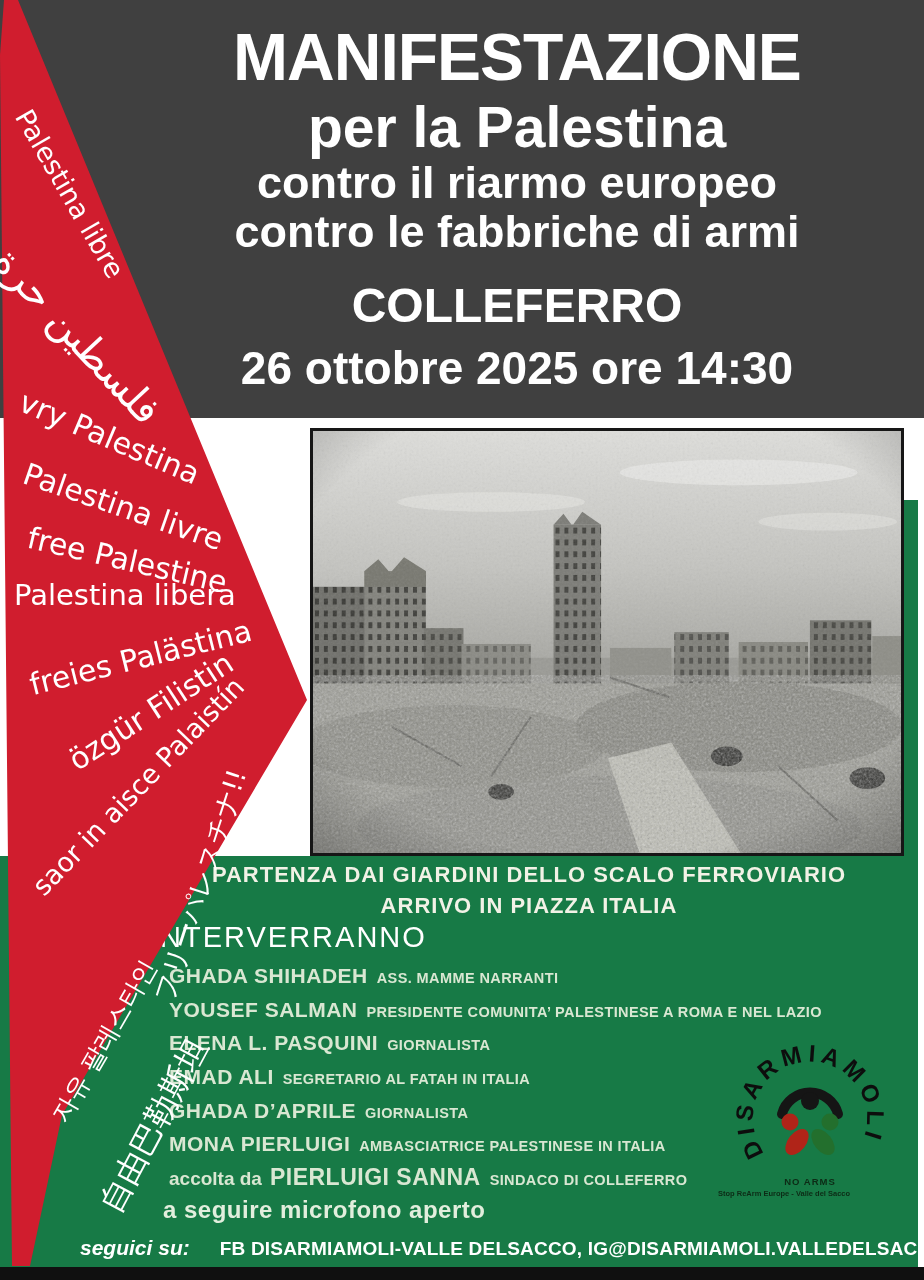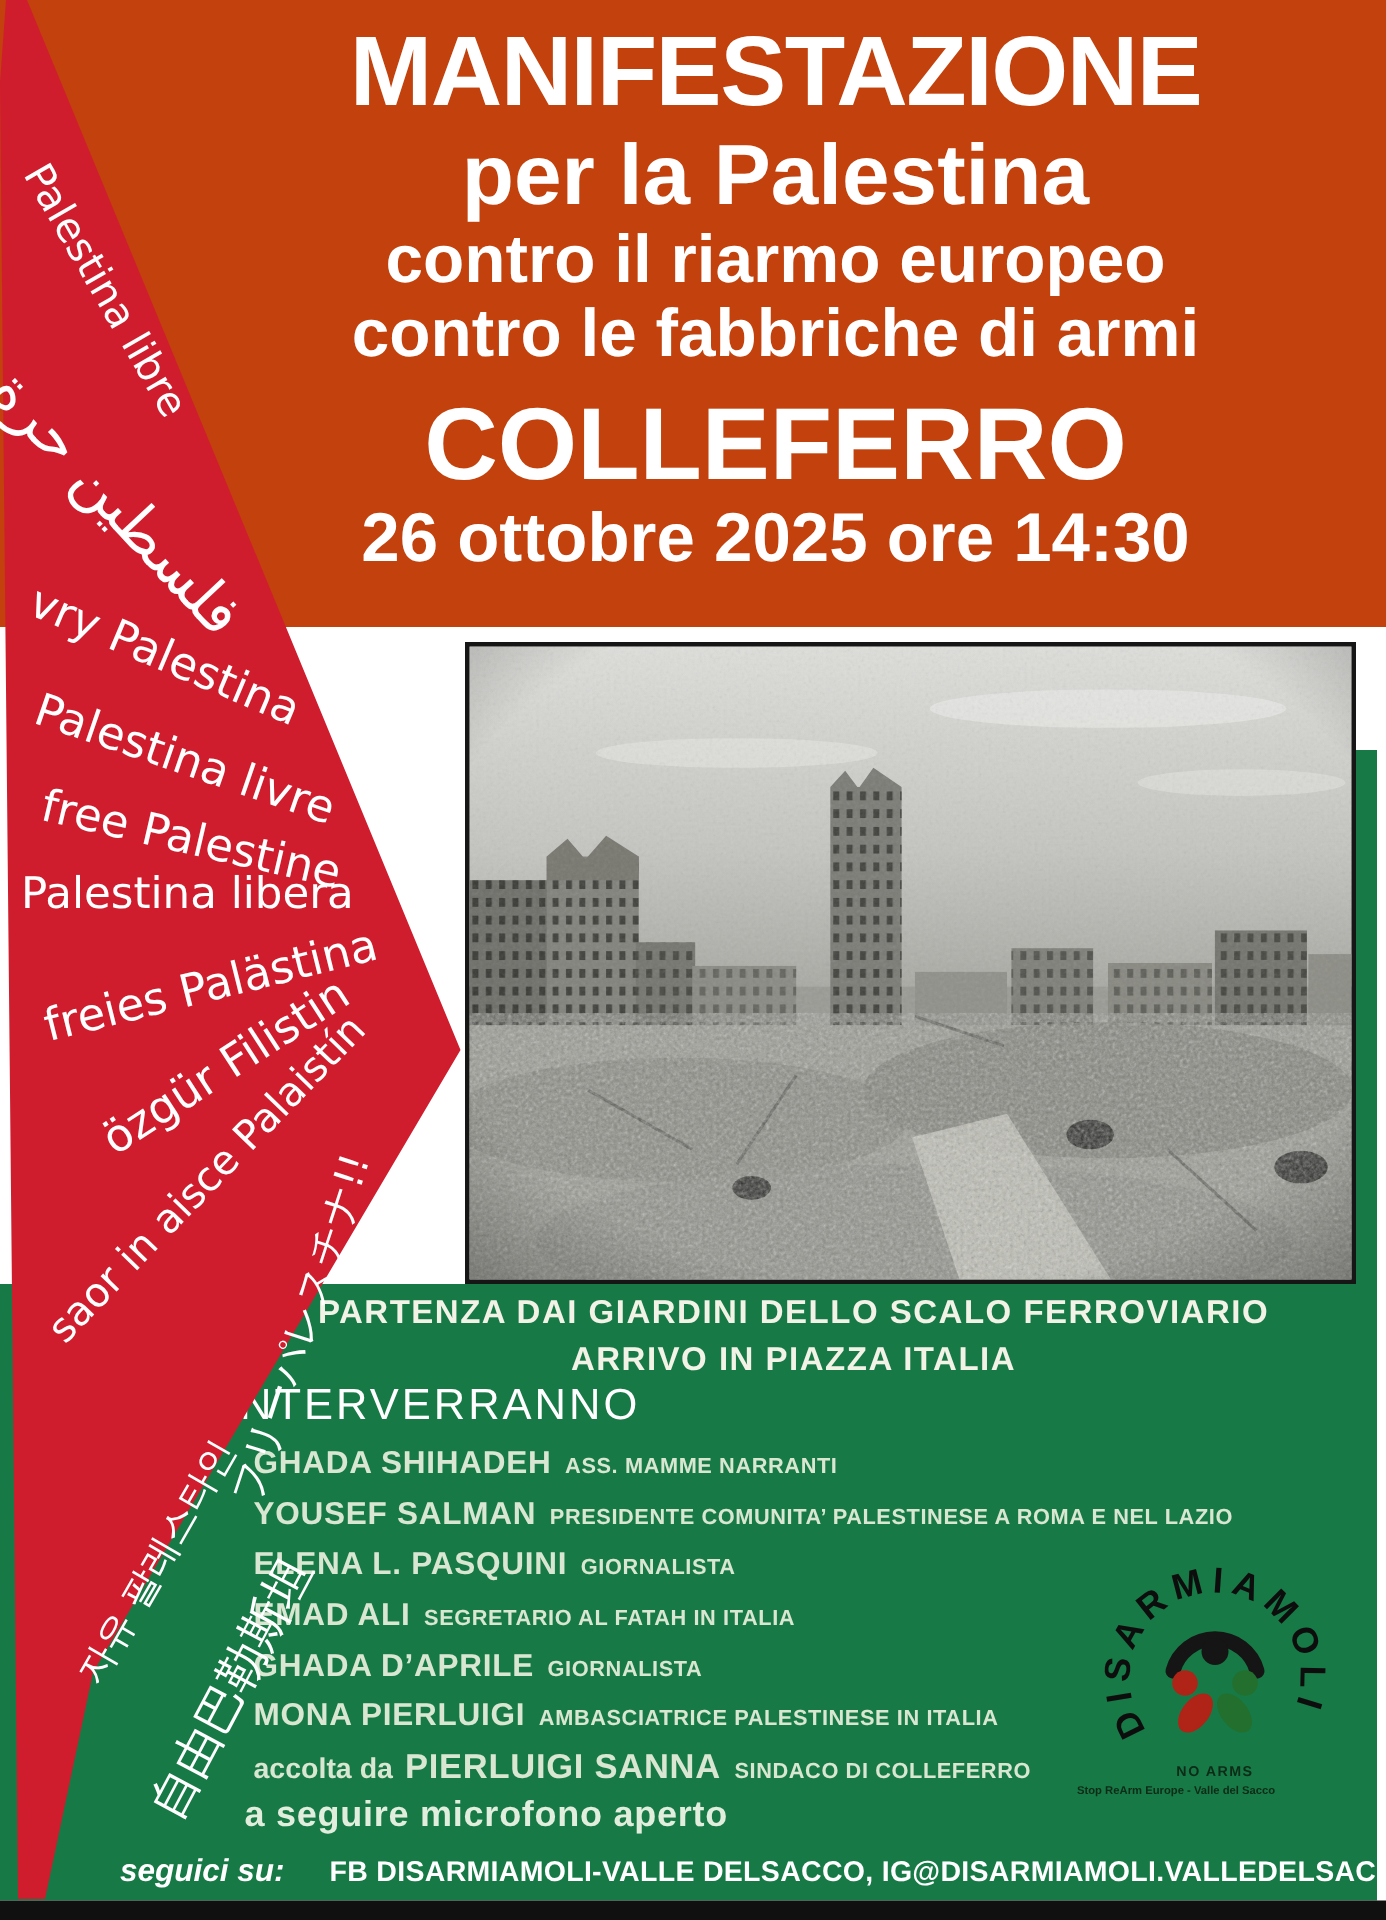--- a/index.html
+++ b/index.html
@@ -4,29 +4,29 @@
 <style>
   html,body { margin:0; padding:0; background:#e8e8e8; }
   .poster {
     position:relative; width:924px; height:1280px; margin:0 auto;
     background:#ffffff; overflow:hidden;
     font-family:"Liberation Sans", sans-serif;
   }
   
   .header {
     position:absolute; left:0; top:0; width:924px; height:418px;
-    background:#c2410c; color:#ffffff; text-align:center;
-    padding-top:8px; box-sizing:border-box;
+    background:#404040; color:#ffffff; text-align:center;
+    padding-top:18px; box-sizing:border-box;
   }
   .header .inner { padding-left:118px; padding-right:8px; }
   .h1 { font-size:66px; font-weight:bold; line-height:78px; letter-spacing:-1px; }
   .h2 { font-size:57px; font-weight:bold; line-height:62px; }
   .h3 { font-size:45px; font-weight:bold; line-height:50px; }
   .h4 { font-size:45px; font-weight:bold; line-height:48px; }
-  .hcity { font-size:68px; font-weight:bold; line-height:72px; margin-top:14px; }
+  .hcity { font-size:48px; font-weight:bold; line-height:72px; margin-top:14px; }
   .hdate { font-size:46px; font-weight:bold; line-height:52px; }
 
   
   .photo-frame {
     position:absolute; left:310px; top:428px; width:594px; height:428px;
     background:#9a9a95; border:3px solid #161616; box-sizing:border-box;
   }
   .photo-frame svg { display:block; width:100%; height:100%; }
 
   

